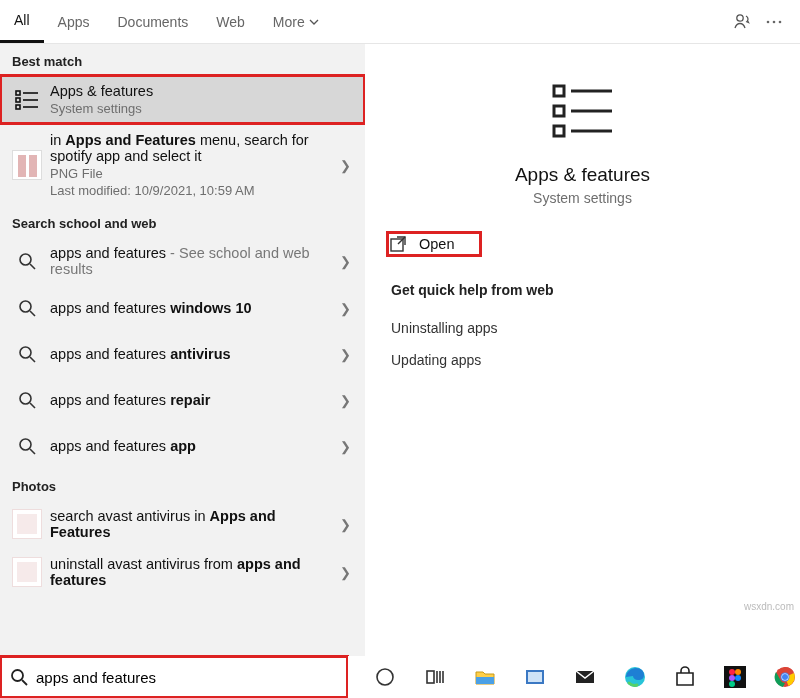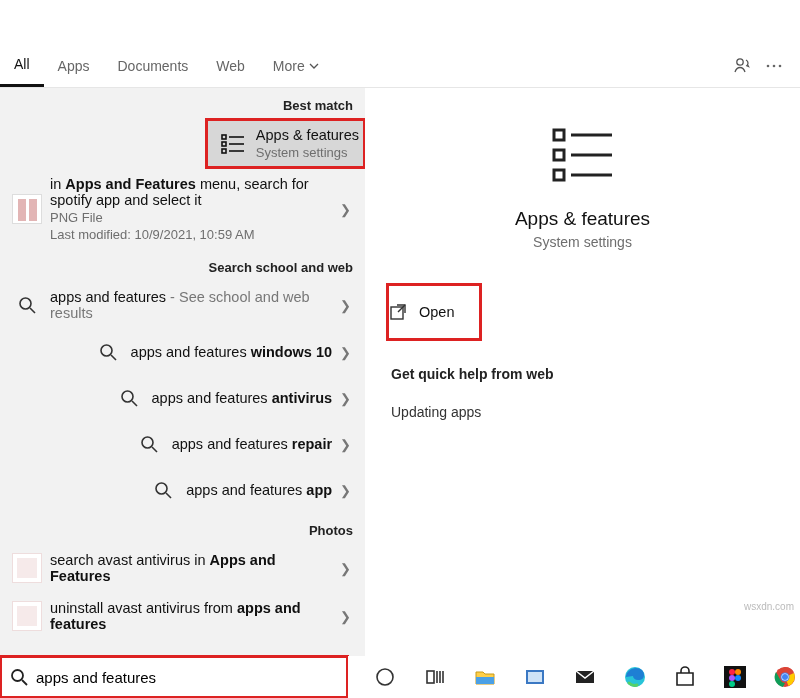--- a/index.html
+++ b/index.html
@@ -1,30 +1,30 @@
 <!DOCTYPE html>
 <html><head>
 <meta charset="utf-8">
 <style>
   * { box-sizing: border-box; margin: 0; padding: 0; font-family: "Segoe UI", Arial, sans-serif; }
   html, body { width: 800px; height: 698px; overflow: hidden; background: #fff; }
   .root { display: flex; flex-direction: column; width: 800px; height: 698px; }
 
   
-  .topbar { height: 44px; display: flex; align-items: center; border-bottom: 1px solid #e6e6e6; padding: 0 10px 0 0; background: #fff; margin-top: 44px; }
+  .topbar { height: 44px; display: flex; align-items: center; border-bottom: 1px solid #e6e6e6; padding: 0 10px 0 0; background: #fff; }
   .tabs { display: flex; align-items: center; height: 100%; }
   .tab { padding: 0 14px; height: 100%; display: flex; align-items: center; font-size: 14px; color: #666; cursor: pointer; }
   .tab.active { color: #111; border-bottom: 3px solid #111; font-weight:400; }
   .more-caret { margin-left:4px; }
   .topbar-spacer { flex: 1; }
   .top-icon { width: 32px; height: 32px; display:flex; align-items:center; justify-content:center; color:#555; cursor:pointer; font-size:16px; }
 
   
   .main { flex:1; display:flex; min-height:0; }
-  .left { width:365px; background:#f2f2f2; display:flex; flex-direction:column; overflow:hidden;align-items:flex-end; }
+  .left { width:365px; background:#f2f2f2; display:flex; flex-direction:column; overflow:hidden; }
   .right { flex:1; background:#fff; position:relative; }
 
   .section-hdr { padding:10px 12px 6px 12px; font-size:13px; font-weight:600; color:#222; }
 
   .result { display:flex; align-items:center; padding:8px 6px 8px 12px; cursor:pointer; }
   .result.selected { background:#d7d7d7; }
   .result .ricon { width:30px; height:30px; display:flex; align-items:center; justify-content:center; margin-right:8px; flex-shrink:0; color:#222; }
   .result .body { flex:1; min-width:0; }
   .result .title { font-size:14.5px; color:#111; }
   .result .sub { font-size:13px; color:#6e6e6e; margin-top:2px; }
@@ -39,21 +39,21 @@
 
   .thumb2 { width:30px; height:30px; background:#fff; border:1px solid #eedddd; position:relative; }
   .thumb2::before { content:""; position:absolute; left:4px; right:4px; top:4px; bottom:4px; background:linear-gradient(#f6eaea,#f6eaea); }
 
   
   .preview { padding:28px 26px 10px 26px; text-align:center; }
   .preview-icon { width:78px; height:78px; margin:0 auto 14px auto; display:flex; align-items:center; justify-content:center; }
   .preview-title { font-size:19px; color:#111; }
   .preview-sub { font-size:14px; color:#6e6e6e; margin-top:4px; }
 
-  .open-row { margin:24px 0 0 22px; display:flex; align-items:center; height:56px; width:94px; cursor:pointer; }
+  .open-row { margin:16px 0 0 22px; display:flex; align-items:center; height:24px; width:94px; cursor:pointer; }
   .open-row .oicon { width:22px; height:22px; display:flex; align-items:center; justify-content:center; color:#333; margin-right:10px; }
   .open-row .olabel { font-size:14.5px; color:#111; }
 
   .quick { padding:26px 26px 0 26px; }
   .quick-hdr { font-size:14px; font-weight:600; color:#222; margin-bottom:14px; }
   .quick-item { font-size:14px; color:#333; padding:8px 0; cursor:pointer; }
 
   
   .bottom { height:42px; display:flex; align-items:stretch; background:#fff; }
   .searchbox { width:348px; border:2px solid #444; display:flex; align-items:center; margin:0 0 0 0; background:#fff; }
@@ -253,20 +253,21 @@
             <rect x="2" y="4" width="12" height="12"></rect>
               <path d="M8 2h8v8"></path>
               <line x1="16" y1="2" x2="9" y2="9"></line>
           </svg>
         </div>
         <div class="olabel">Open</div>
       </div>
 
       <div class="quick">
         <div class="quick-hdr">Get quick help from web</div>
+        <div class="quick-item">Uninstalling apps</div>
         <div class="quick-item">Updating apps</div>
       </div>
 
       <div class="watermark">wsxdn.com</div>
     </div>
   </div>
 
   <div class="bottom">
     <div class="searchbox hl-red">
       <div class="sicon">

